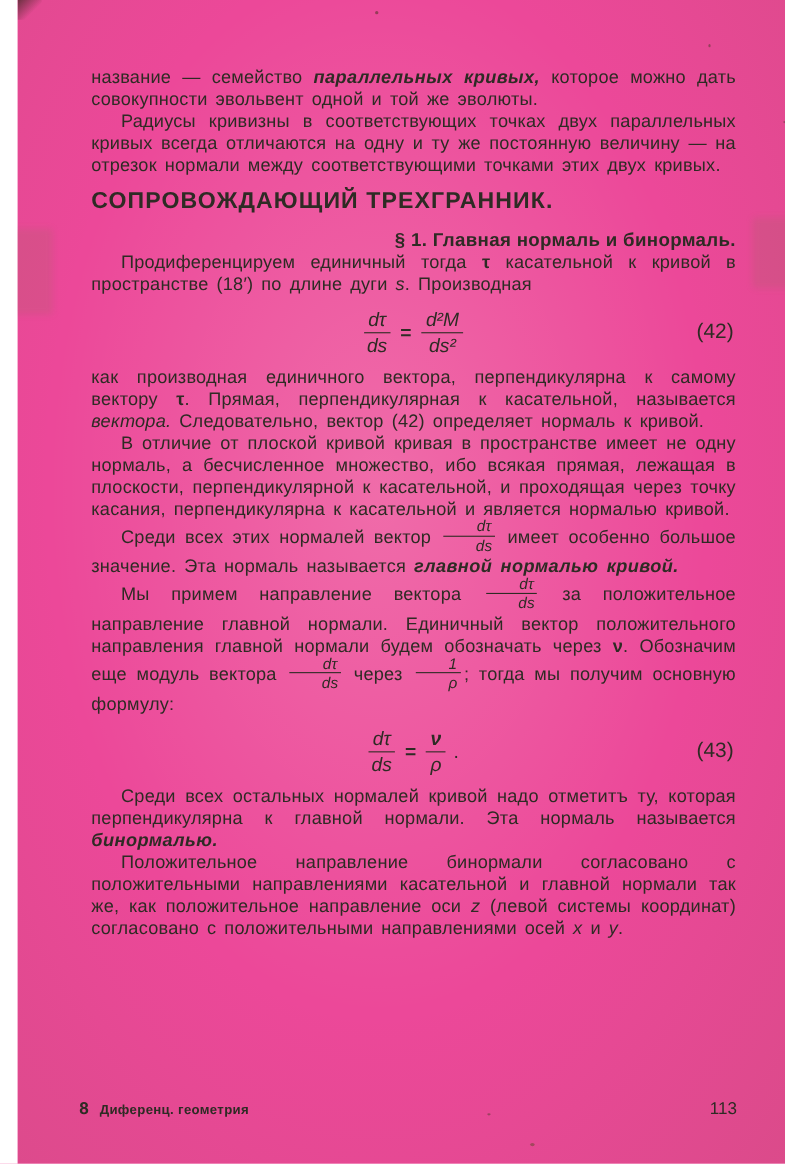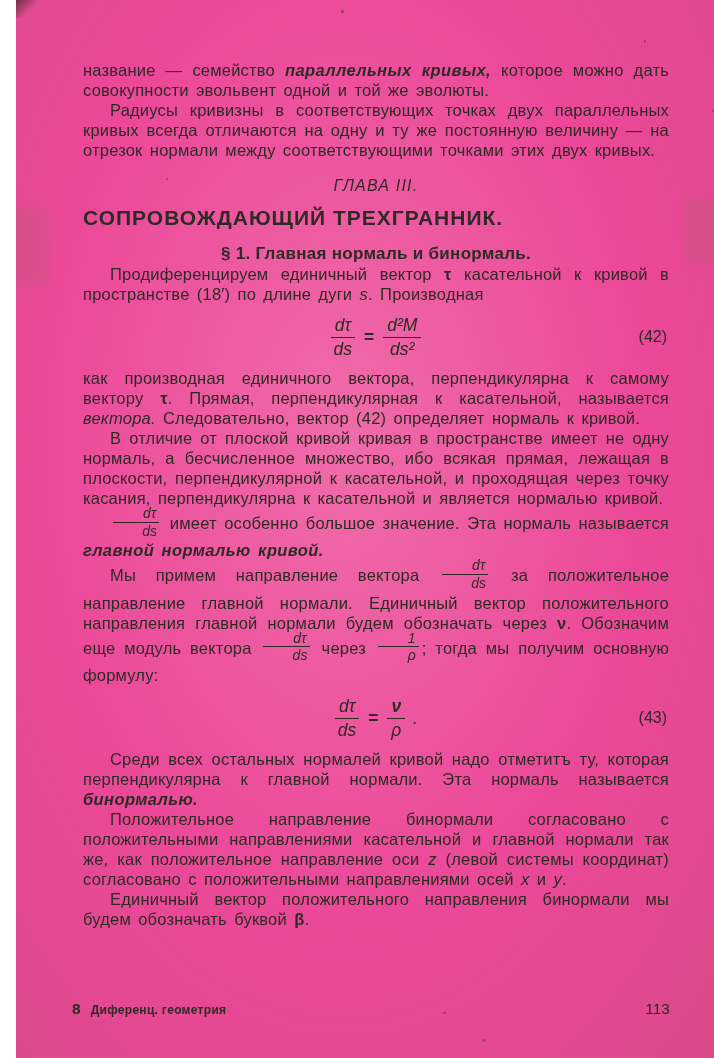--- a/index.html
+++ b/index.html
@@ -52,21 +52,21 @@
     letter-spacing: 1.2px;
   }
   .title {
     margin: 11px 0 0 0;
     font-size: 21px;
     font-weight: bold;
     letter-spacing: 1px;
   }
   .section {
     margin: 14px 0 0 0;
-    text-align: center;
+    text-align: right;
     font-size: 17px;
     font-weight: bold;
     letter-spacing: 0.3px;
   }
   .mt { margin-top: 13px; }
   .mt-s { margin-top: 8px; }
 
   .formula-row {
     position: relative;
     display: flex; align-items: center; justify-content: center;
@@ -77,21 +77,21 @@
     display: inline-flex; align-items: center; gap: 7px;
     font-style: italic; font-size: 17.5px; line-height: 1.05;
   }
   .frac { display: inline-flex; flex-direction: column; align-items: center; }
   .frac .num { padding: 0 4px 2px 4px; border-bottom: 1.4px solid #2e2b24; }
   .frac .den { padding-top: 2px; }
   .eq { font-style: normal; font-weight: bold; padding: 0 2px; }
   .ftail { font-style: normal; }
   .flabel {
     position: absolute; right: 2px; top: 50%; transform: translateY(-50%);
-    font-style: normal; font-size: 16px;
+    font-style: normal; font-size: 19px;
   }
 
   .ifrac {
     display: inline-flex; flex-direction: column; align-items: center;
     vertical-align: middle;
     font-size: 14px; font-style: italic; line-height: 1.05;
     margin: 0 3px; position: relative; top: -2px;
   }
   .ifrac .num { padding: 0 3px 1px 3px; border-bottom: 1.1px solid #2e2b24; }
   .ifrac .den { padding-top: 1px; }
@@ -120,46 +120,45 @@
   <div class="speck" style="left:466px; top:1039px; width:4px; height:3px; background:rgba(95,70,40,0.5);"></div>
   <div class="speck" style="left:427px; top:1012px; width:3px; height:2px; background:rgba(70,55,35,0.45);"></div>
   <div class="speck" style="left:696px; top:110px; width:3px; height:2px; background:rgba(70,55,35,0.4);"></div>
 
   <main class="text-col">
 
     <p class="body"><span>название — семейство </span><span class="bi">параллельных кривых,</span><span> которое можно дать совокупности эвольвент одной и той же эволюты.</span></p>
 
     <p class="body ind">Радиусы кривизны в соответствующих точках двух параллельных кривых всегда отличаются на одну и ту же постоянную величину — на отрезок нормали между соответствующими точками этих двух кривых.</p>
 
-    <h3 class="kicker">ГЛАВА III.</h3>
     <h1 class="title">СОПРОВОЖДАЮЩИЙ ТРЕХГРАННИК.</h1>
     <h2 class="section">§ 1. Главная нормаль и бинормаль.</h2>
 
-    <p class="body ind mt"><span>Продиференцируем единичный вектор </span><span class="vec">τ</span><span> касательной к кривой в пространстве (18′) по длине дуги </span><span class="it">s</span><span>. Производная</span></p>
+    <p class="body ind mt"><span>Продиференцируем единичный тогда </span><span class="vec">τ</span><span> касательной к кривой в пространстве (18′) по длине дуги </span><span class="it">s</span><span>. Производная</span></p>
 
     <div class="formula-row">
       <span class="formula">
         <span class="frac">
             <span class="num">dτ</span>
             <span class="den">ds</span>
           </span>
         <span class="eq">=</span>
         <span class="frac">
             <span class="num">d²M</span>
             <span class="den">ds²</span>
           </span>
       </span>
       <span class="flabel">(42)</span>
     </div>
 
     <p class="body"><span>как производная единичного вектора, перпендикулярна к самому вектору </span><span class="vec">τ</span><span>. Прямая, перпендикулярная к касательной, называется </span><span class="it">вектора.</span><span> Следовательно, вектор (42) определяет нормаль к кривой.</span></p>
 
     <p class="body ind">В отличие от плоской кривой кривая в пространстве имеет не одну нормаль, а бесчисленное множество, ибо всякая прямая, лежащая в плоскости, перпендикулярной к касательной, и проходящая через точку касания, перпендикулярна к касательной и является нормалью кривой.</p>
 
-    <p class="body ind mt-s"><span class="ifrac">
+    <p class="body ind mt-s"><span>Среди всех этих нормалей вектор </span><span class="ifrac">
           <span class="num">dτ</span>
           <span class="den">ds</span>
         </span><span> имеет особенно большое значение. Эта нормаль называется </span><span class="bi">главной нормалью кривой.</span></p>
 
     <p class="body ind mt-s"><span>Мы примем направление вектора </span><span class="ifrac">
           <span class="num">dτ</span>
           <span class="den">ds</span>
         </span><span> за положительное направление главной нормали. Единичный вектор положительного направления главной нормали будем обозначать через </span><span class="vec">ν</span><span>. Обозначим еще модуль вектора </span><span class="ifrac">
           <span class="num">dτ</span>
           <span class="den">ds</span>
@@ -181,21 +180,20 @@
           </span>
         <span class="ftail">.</span>
       </span>
       <span class="flabel">(43)</span>
     </div>
 
     <p class="body ind mt-s"><span>Среди всех остальных нормалей кривой надо отметитъ ту, которая перпендикулярна к главной нормали. Эта нормаль называется </span><span class="bi">бинормалью.</span></p>
 
     <p class="body ind"><span>Положительное направление бинормали согласовано с положительными направлениями касательной и главной нормали так же, как положительное направление оси </span><span class="it">z</span><span> (левой системы координат) согласовано с положительными направлениями осей </span><span class="it">x</span><span> и </span><span class="it">y</span><span>.</span></p>
 
-    <p class="body ind"><span>Единичный вектор положительного направления бинормали мы будем обозначать буквой </span><span class="vec">β</span><span>.</span></p>
 
   </main>
 
   <footer class="footer">
     <span class="sig-group">
       <span class="sig">8</span>
       <span class="runtitle">Диференц. геометрия</span>
     </span>
     <span class="pagenum">113</span>
   </footer>

